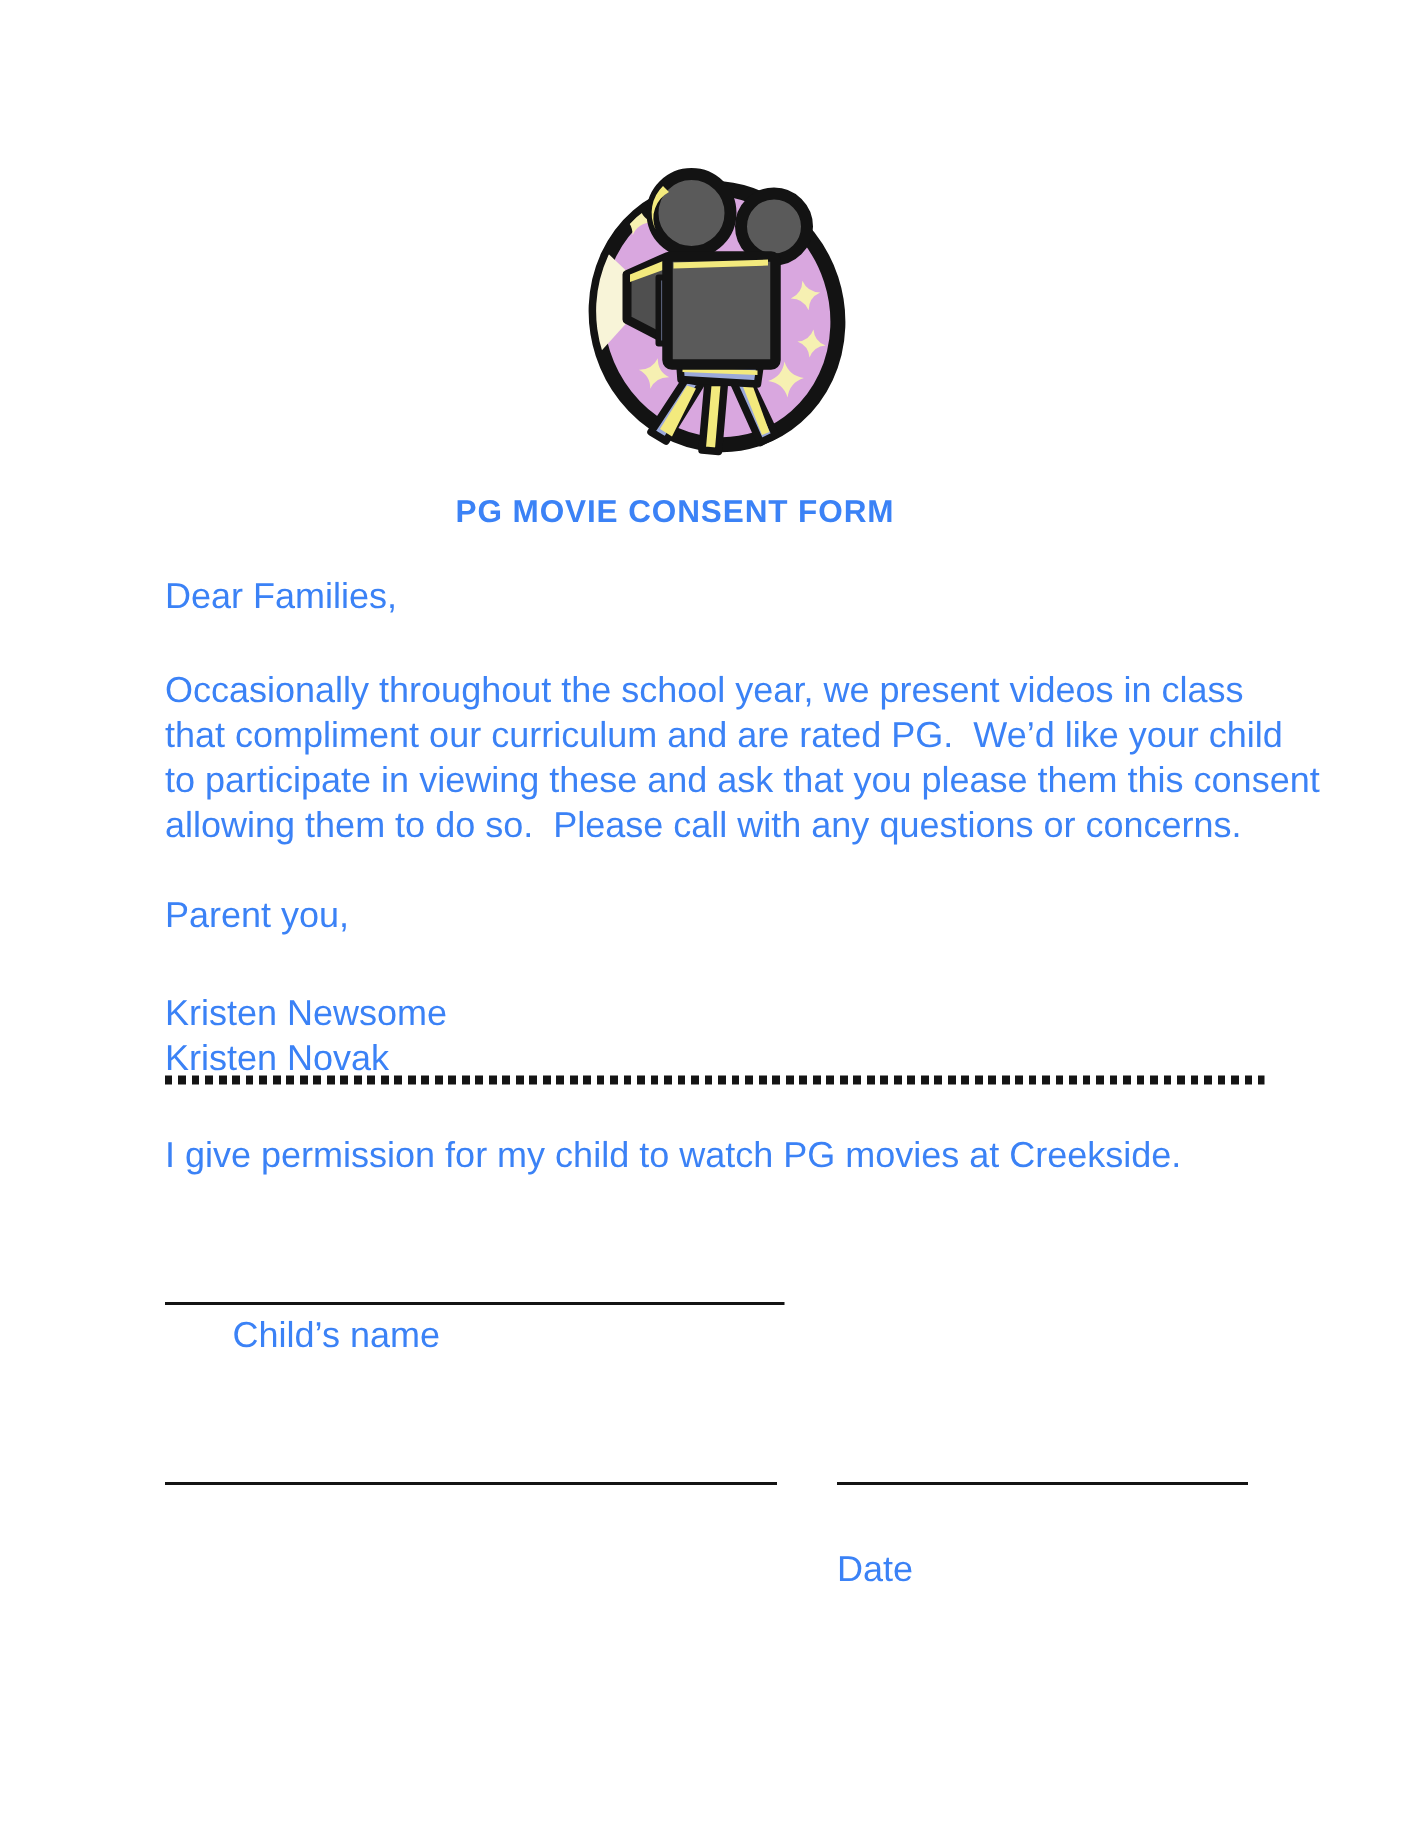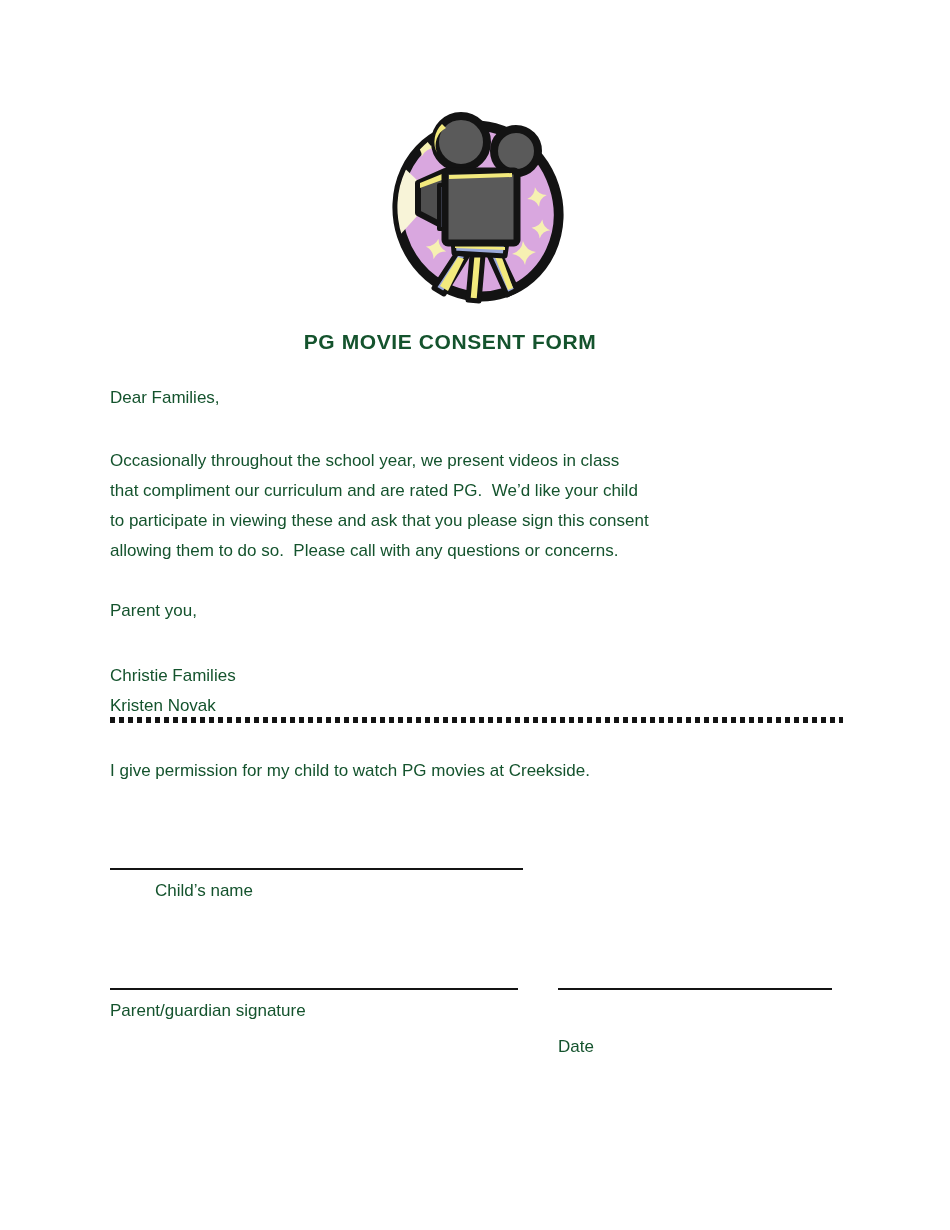--- a/index.html
+++ b/index.html
@@ -1,26 +1,26 @@
 <!DOCTYPE html>
 <html><head>
 <meta charset="utf-8">
 <style>
   html,body{margin:0;padding:0;background:#ffffff;}
   .page{
     position:relative;width:950px;height:1230px;margin:0 auto;background:#ffffff;
-    font-family:"Liberation Sans","DejaVu Sans",sans-serif;color:#14532d;overflow:hidden;
+    font-family:"Liberation Sans","DejaVu Sans",sans-serif;color:#3b82f6;overflow:hidden;
   }
   .abs{position:absolute;}
   .clipart{left:360px;top:95px;width:240px;height:225px;}
   .title{
     left:0;top:329px;width:900px;text-align:center;
     font-size:21px;font-weight:bold;letter-spacing:0.6px;line-height:26px;white-space:nowrap;
   }
-  .bodytext{font-size:17px;line-height:30px;white-space:nowrap;}
+  .bodytext{font-size:24px;line-height:30px;white-space:nowrap;}
   .salutation{left:110px;top:383px;}
   .paragraph{left:110px;top:446px;}
   .closing{left:110px;top:596px;}
   .signatories{left:110px;top:661px;}
   .dotted-sep{
     left:110px;top:717px;width:733px;height:6px;
     background-image:repeating-linear-gradient(90deg,#141414 0 5px,transparent 5px 9px);
   }
   .permission{left:110px;top:756px;text-align:center;}
   .write-line{height:0;border-top:2px solid #141414;}
@@ -92,37 +92,36 @@
     </svg>
   </div>
 
   <div class="abs title">PG MOVIE CONSENT FORM</div>
 
   <div class="abs bodytext salutation">Dear Families,</div>
 
   <div class="abs bodytext paragraph">
     <div>Occasionally throughout the school year, we present videos in class</div>
     <div>that compliment our curriculum and are rated PG.&nbsp; We’d like your child</div>
-    <div>to participate in viewing these and ask that you please sign this consent</div>
+    <div>to participate in viewing these and ask that you please them this consent</div>
     <div>allowing them to do so.&nbsp; Please call with any questions or concerns.</div>
   </div>
 
   <div class="abs bodytext closing">Parent you,</div>
 
   <div class="abs bodytext signatories">
-    <div>Christie Families</div>
+    <div>Kristen Newsome</div>
     <div>Kristen Novak</div>
   </div>
 
   <div class="abs dotted-sep"></div>
 
   <div class="abs bodytext permission">I give permission for my child to watch PG movies at Creekside.</div>
 
   <div class="abs write-line line-child"></div>
   <div class="abs bodytext label-child">Child’s name</div>
 
   <div class="abs write-line line-signature"></div>
-  <div class="abs bodytext label-signature">Parent/guardian signature</div>
 
   <div class="abs write-line line-date"></div>
   <div class="abs bodytext label-date">Date</div>
 
 </div>
 
 </body></html>

